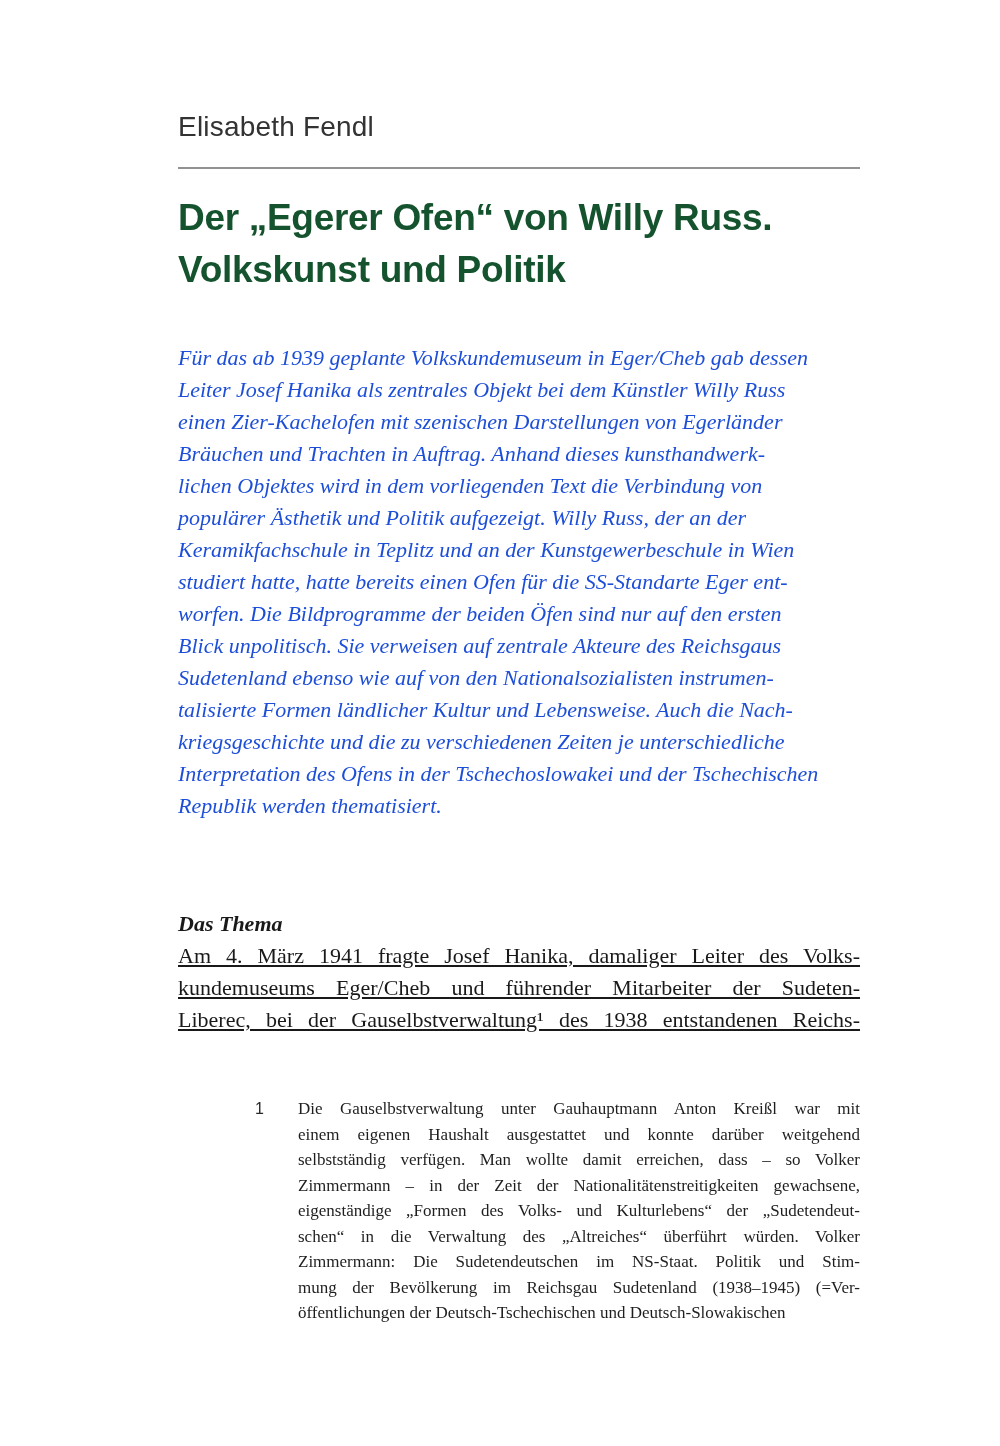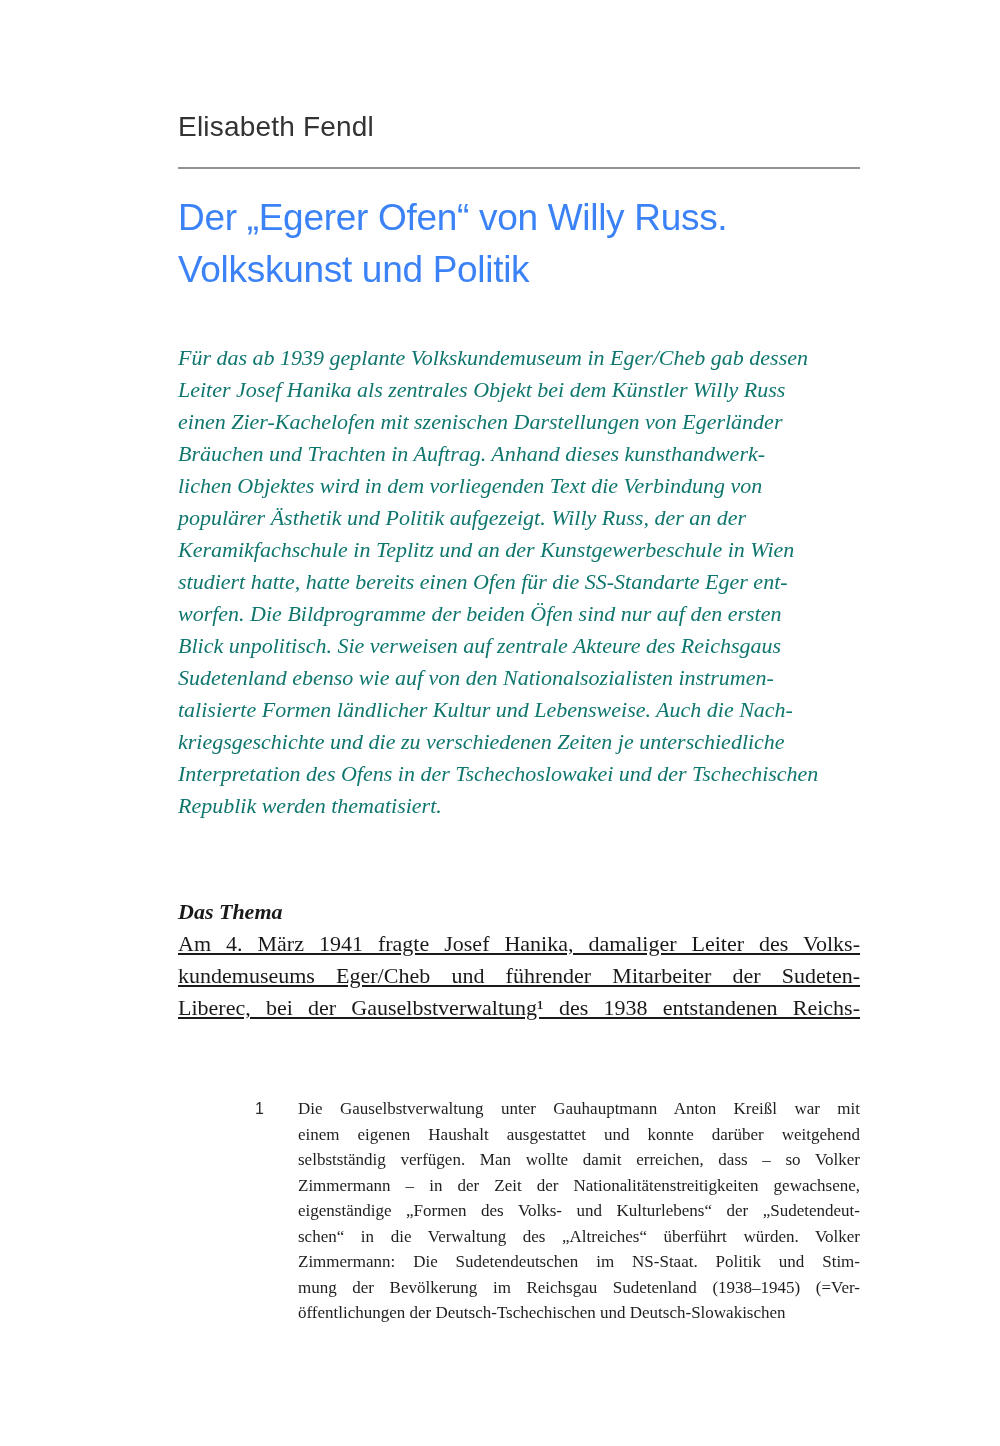--- a/index.html
+++ b/index.html
@@ -7,29 +7,29 @@
        font-family:"Liberation Serif",serif;color:#1e1e1e;}
   .page{position:absolute;inset:0;background:#ffffff;}
 
   .author{position:absolute;left:178px;top:112px;width:682px;
           font-family:"Liberation Sans",sans-serif;font-size:28px;line-height:30px;
           color:#333333;letter-spacing:0.2px;}
 
   .rule{position:absolute;left:178px;top:167px;width:682px;height:2px;background:#929292;}
 
   .title{position:absolute;left:178px;top:192px;width:720px;
-         font-family:"Liberation Sans",sans-serif;font-weight:normal;
-         font-size:37px;line-height:52px;color:#3b82f6;letter-spacing:-0.3px;}
+         font-family:"Liberation Sans",sans-serif;font-weight:bold;
+         font-size:37px;line-height:52px;color:#14532d;letter-spacing:-0.3px;}
 
   .abstract{position:absolute;left:178px;top:342px;width:682px;
-            font-style:italic;font-size:22px;line-height:32px;color:#0f766e;}
+            font-style:italic;font-size:22px;line-height:32px;color:#1d4ed8;}
 
   .section{position:absolute;left:178px;top:896px;width:682px;
            font-size:22px;line-height:32px;color:#191919;}
-  .section-heading{font-weight:bold;font-style:italic;}
+  .section-heading{font-weight:bold;font-style:italic;margin-top:12px;}
 
   .justify-all > div{text-align:justify;text-align-last:justify;text-decoration:underline;}
 
   .footnotes{position:absolute;left:178px;top:1096px;width:682px;
              font-size:17px;line-height:25.5px;color:#1e1e1e;}
   .footnote{display:flex;padding-left:77px;}
   .fn-num{width:43px;flex:0 0 43px;font-family:"Liberation Sans",sans-serif;
           font-size:16px;line-height:25.5px;color:#2a2a2a;}
   .fn-lines{flex:1;min-width:0;}
   .justify > div{text-align:justify;text-align-last:justify;}

